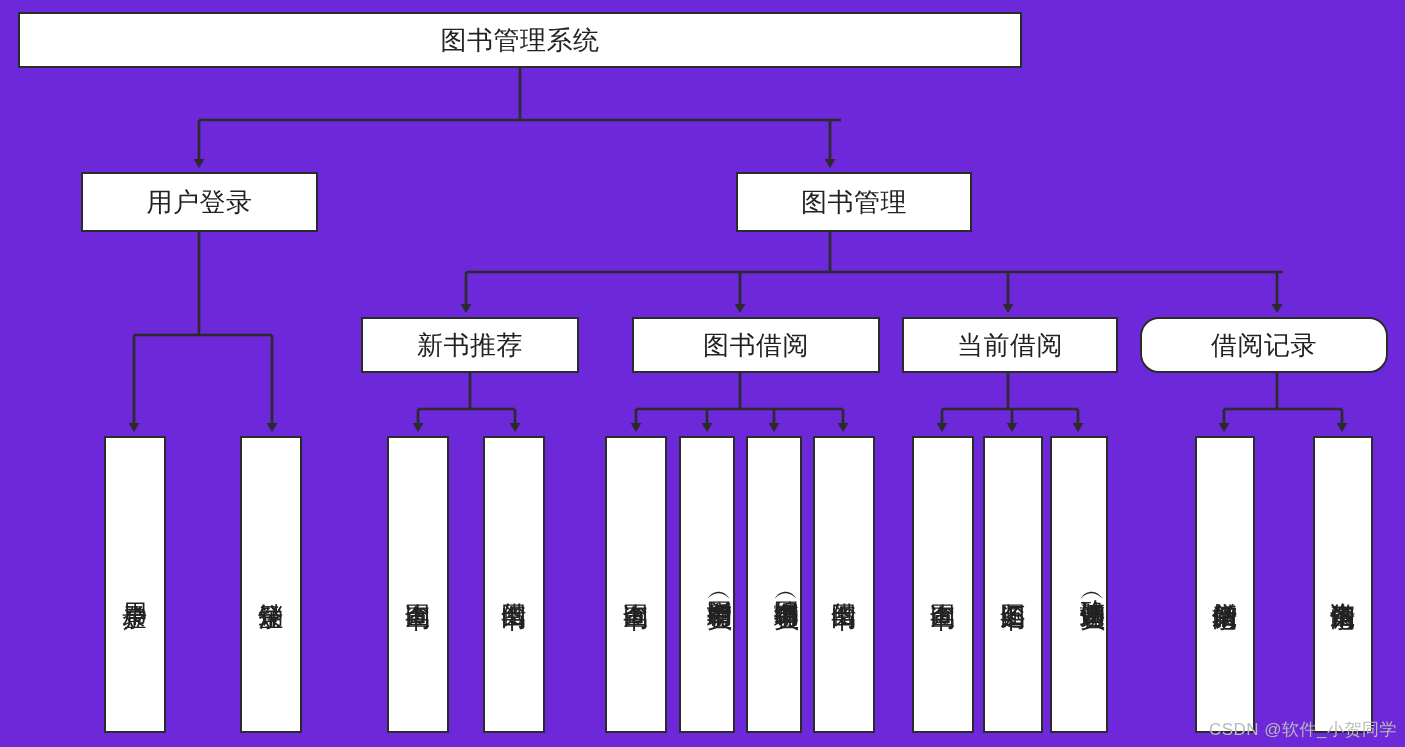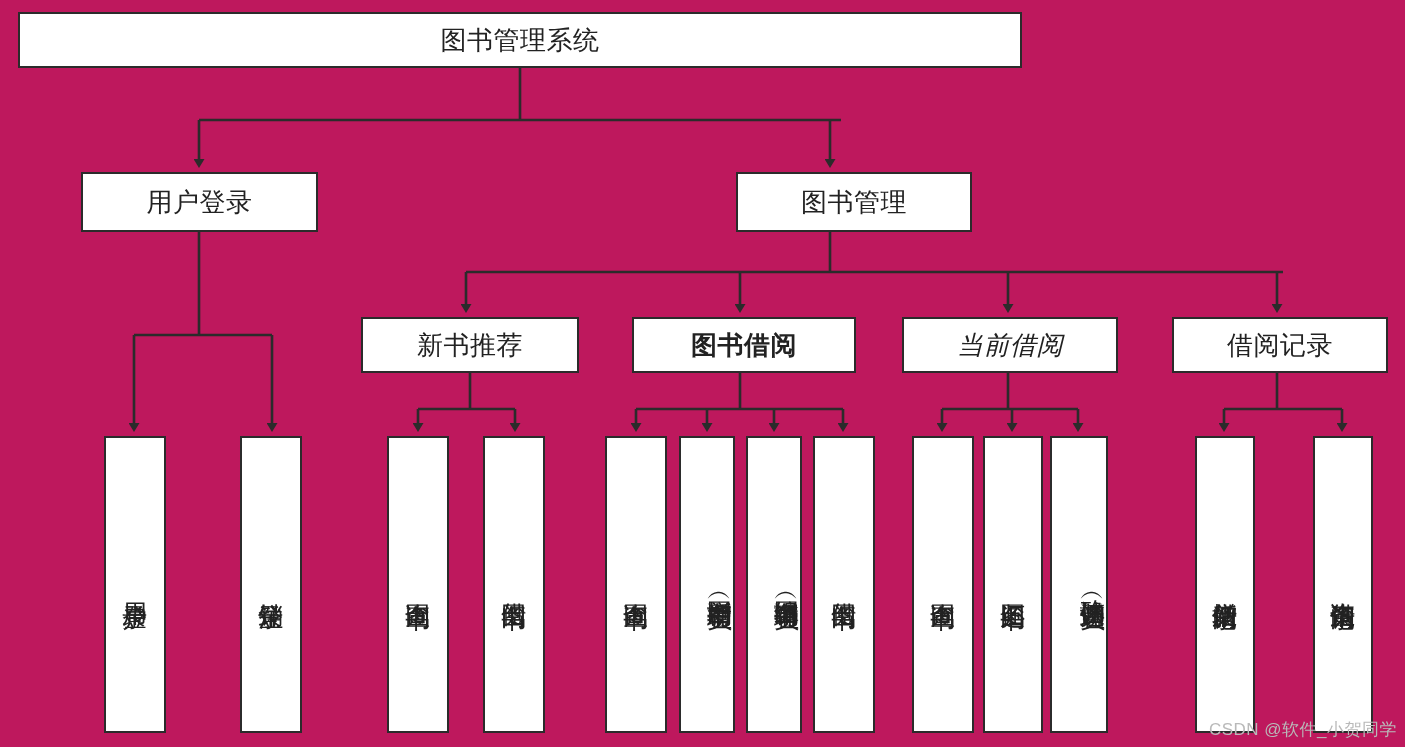--- a/index.html
+++ b/index.html
@@ -7,21 +7,21 @@
     padding: 0;
     background: #ffffff;
   }
   body {
     font-family: "Liberation Sans", "DejaVu Sans", sans-serif;
   }
   #canvas {
     position: relative;
     width: 1405px;
     height: 747px;
-    background: #be185d;
+    background: #6d28d9;
     overflow: hidden;
   }
   #edges {
     position: absolute;
     left: 0;
     top: 0;
     width: 1405px;
     height: 747px;
     pointer-events: none;
   }
@@ -132,27 +132,27 @@
   <div class="node horiz" style="left:81px; top:172px; width:237px; height:60px;">
     <span class="label">用户登录</span>
   </div>
   <div class="node horiz" style="left:712px; top:172px; width:236px; height:60px;margin-left:24px;">
     <span class="label">图书管理</span>
   </div>
 
   <div class="node horiz" style="left:361px; top:317px; width:218px; height:56px;text-align:center;">
     <span class="label">新书推荐</span>
   </div>
-  <div class="node horiz" style="left:632px; top:317px; width:224px; height:56px;font-weight:bold;">
+  <div class="node horiz" style="left:632px; top:317px; width:248px; height:56px;">
     <span class="label">图书借阅</span>
   </div>
-  <div class="node horiz" style="left:902px; top:317px; width:216px; height:56px;font-style:italic;">
+  <div class="node horiz" style="left:902px; top:317px; width:216px; height:56px;">
     <span class="label">当前借阅</span>
   </div>
-  <div class="node horiz" style="left:1172px; top:317px; width:216px; height:56px;">
+  <div class="node horiz" style="left:1140px; top:317px; width:248px; height:56px;border-radius:19px;">
     <span class="label">借阅记录</span>
   </div>
 
   <div class="node vert midalign" style="left:104px; top:436px; width:62px; height:297px;">
     <span class="label">用户登录</span>
   </div>
   <div class="node vert midalign" style="left:240px; top:436px; width:62px; height:297px;">
     <span class="label">注销登录</span>
   </div>
 

